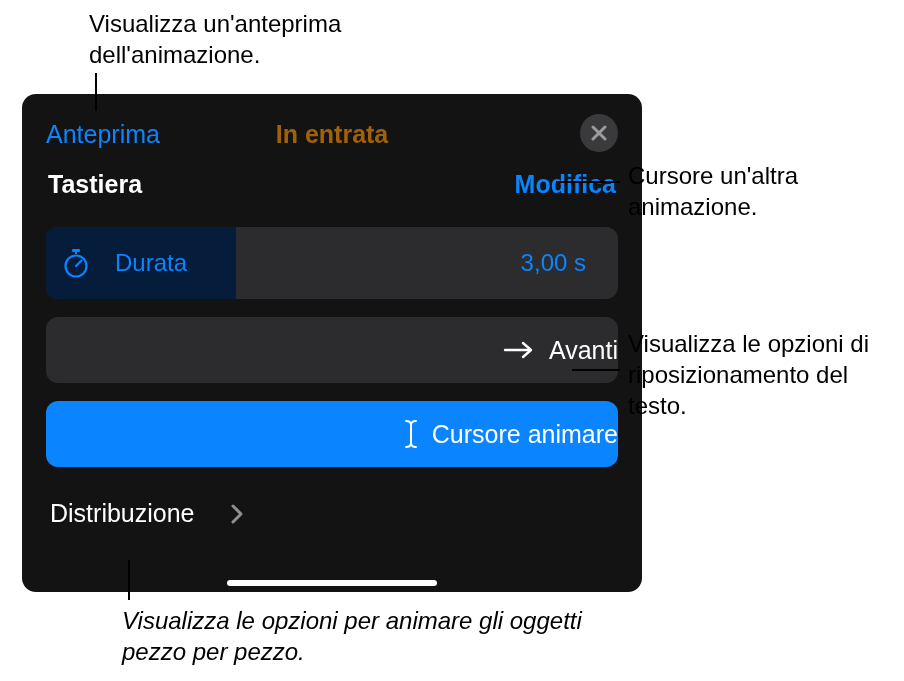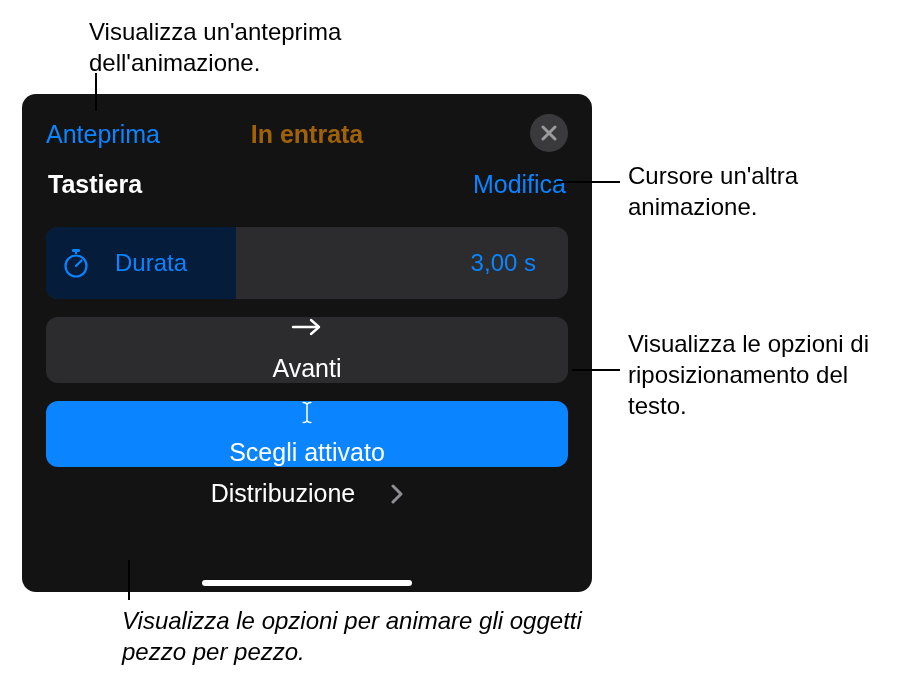--- a/index.html
+++ b/index.html
@@ -8,21 +8,21 @@
     height: 681px;
     background: #ffffff;
     font-family: -apple-system, "Helvetica Neue", Helvetica, Arial, sans-serif;
     position: relative;
     overflow: hidden;
   }
   .panel {
     position: absolute;
     left: 22px;
     top: 94px;
-    width: 570px;
+    width: 620px;
     height: 498px;
     background: #131314;
     border-radius: 14px;
     padding: 18px 24px 0 24px;
   }
   .panel-top {
     display: flex;
     align-items: center;
     position: relative;
     height: 44px;
@@ -64,21 +64,21 @@
     padding: 0 2px;
   }
   .anim-name {
     color: #ffffff;
     font-size: 25px;
     font-weight: 600;
   }
   .edit-btn {
     color: #0a84ff;
     font-size: 25px;
-    font-weight: 400;
+    font-weight: 700;
     cursor: pointer;
   }
   .duration-row {
     margin-top: 28px;
     height: 72px;
     background: #2c2c2e;
     border-radius: 12px;
     display: flex;
     align-items: stretch;
     overflow: hidden;
@@ -108,36 +108,35 @@
     font-size: 24px;
     font-weight: 400;
   }
   .row-btn {
     margin-top: 18px;
     height: 66px;
     background: #2c2c2e;
     border-radius: 12px;
     display: flex;
     align-items: center;
-    justify-content: space-between;
+    justify-content: flex-end;
     gap: 14px;
     cursor: pointer;
-    flex-direction: column;
   }
   .row-btn .label {
     color: #ffffff;
     font-size: 25px;
   }
   .row-btn.blue {
     background: #0a84ff;
   }
   .dist-row {
-    margin-top: 12px;
-    display: flex;
-    justify-content: center;
+    margin-top: 32px;
+    display: flex;
+    justify-content: flex-start;
     align-items: center;
     padding: 0 4px;
     cursor: pointer;
     gap: 36px;
   }
   .dist-label {
     color: #ffffff;
     font-size: 25px;
   }
   .chevron {
@@ -154,21 +153,21 @@
     border-radius: 3px;
   }
 
   
   .callout {
     position: absolute;
     font-size: 24px;
     color: #000000;
     line-height: 1.3;
   }
-  .c-preview { left: 89px; top: 16px; width: 320px; }
+  .c-preview { left: 89px; top: 8px; width: 320px; }
   .c-edit    { left: 628px; top: 160px; width: 260px; }
   .c-avanti  { left: 628px; top: 328px; width: 270px; }
   .c-dist    { left: 122px; top: 605px; width: 460px; font-style: italic; }
 
   
   .line {
     position: absolute;
     background: #000000;
   }
   .l-preview { left: 95px; top: 73px; width: 2px; height: 38px; }
@@ -218,21 +217,21 @@
     </svg>
     <span class="label">Avanti</span>
   </div>
 
   <div class="row-btn blue">
     <svg width="14" height="30" viewBox="0 0 14 30">
       <path d="M2 2 Q7 2 7 6 Q7 2 12 2" fill="none" stroke="#ffffff" stroke-width="2" stroke-linecap="round"></path>
       <line x1="7" y1="6" x2="7" y2="24" stroke="#ffffff" stroke-width="2"></line>
       <path d="M2 28 Q7 28 7 24 Q7 28 12 28" fill="none" stroke="#ffffff" stroke-width="2" stroke-linecap="round"></path>
     </svg>
-    <span class="label">Scegli attivato</span>
+    <span class="label">Cursore animare</span>
   </div>
 
   <div class="dist-row">
     <span class="dist-label">Distribuzione</span>
     <svg class="chevron" width="12" height="20" viewBox="0 0 12 20">
       <path d="M2 2 L10 10 L2 18" fill="none" stroke="#8e8e93" stroke-width="3" stroke-linecap="round" stroke-linejoin="round"></path>
     </svg>
   </div>
 
   <div class="home-indicator"></div>

